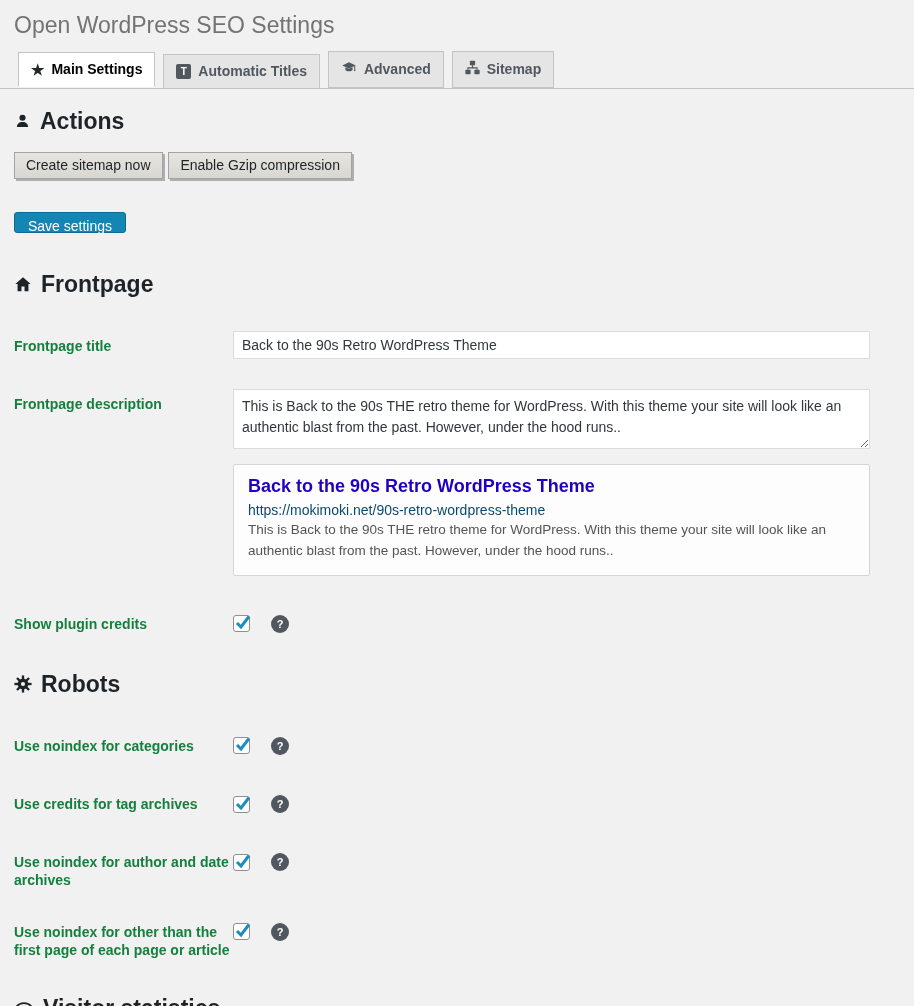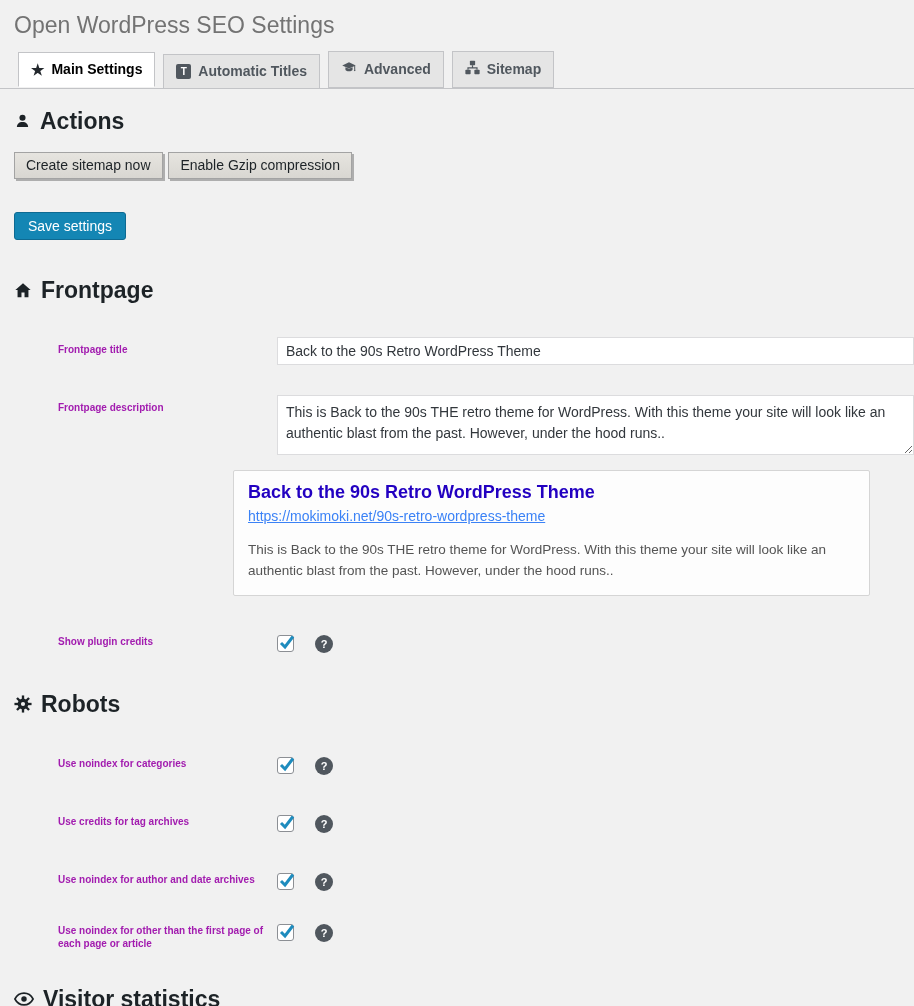--- a/index.html
+++ b/index.html
@@ -77,37 +77,36 @@
     border: 1px solid #a3a3a3;
     box-shadow: 2px 2px 0 rgba(0,0,0,0.28);
     cursor: pointer;
     margin-right: 2px;
   }
   .btn-primary {
     font-family: "Liberation Sans", sans-serif;
     font-size: 14px;
     color: #ffffff;
     padding: 5px 13px;
-    height: 28px;
+    height: 21px;
     background: #1486b4;
     border: 1px solid #0e6a92;
     border-radius: 3px;
     cursor: pointer;
   }
 
   
   .row { display: flex; }
   .row-label {
     width: 219px;
     flex: 0 0 219px;
     font-weight: 600;
-    font-size: 10px;
-    color: #a21caf;
+    font-size: 14px;
+    color: #15803d;
     line-height: 1.3;
-    margin-left: 44px;
   }
   .row.top { align-items: flex-start; }
   .row.top .row-label { padding-top: 6px; }
   .row.middle { align-items: flex-start; }
   .row-control { display: flex; align-items: center; }
 
   .text-input {
     width: 637px;
     height: 28px;
     border: 1px solid #dcdcde;
@@ -141,23 +140,22 @@
   }
   .serp-title {
     font-size: 18px;
     font-weight: 700;
     color: #2200c1;
     margin-bottom: 5px;
     cursor: pointer;
   }
   .serp-url {
     font-size: 14px;
-    color: #3b82f6;
-    margin-bottom: 16px;
-    text-decoration: underline;
+    color: #0c4a6e;
+    margin-bottom: 2px;
   }
   .serp-desc {
     font-size: 13.5px;
     color: #545454;
     line-height: 1.55;
     max-width: 580px;
   }
 
   
   .checkbox {

